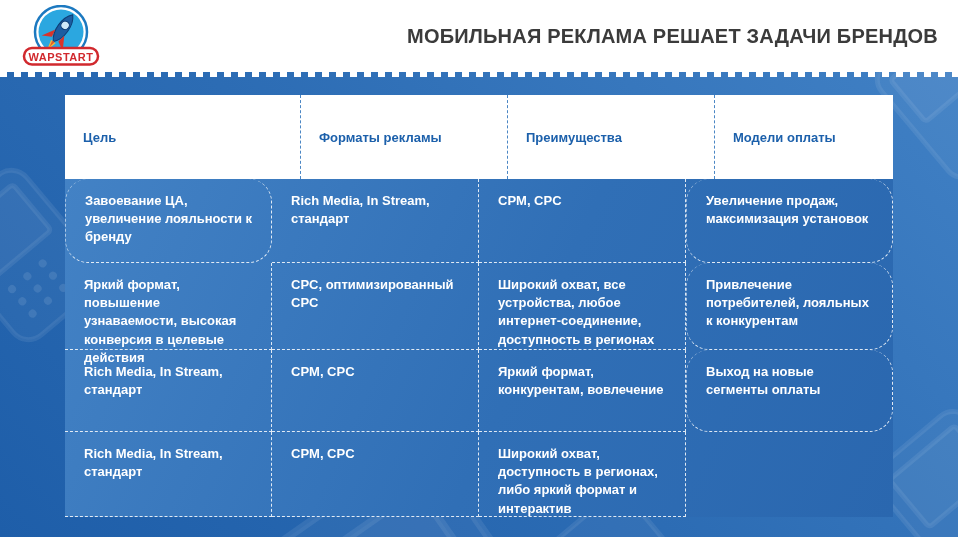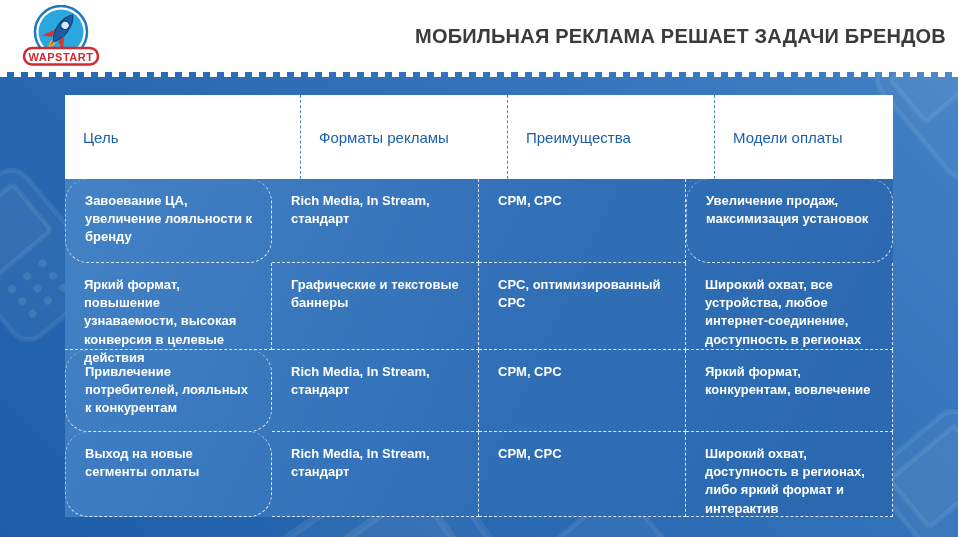--- a/index.html
+++ b/index.html
@@ -18,37 +18,37 @@
   
   .topband {
     position:absolute; top:0; left:0; width:958px; height:72px;
     background:#ffffff; z-index:5;
   }
   .perforation {
     position:absolute; top:72px; left:0; width:958px; height:5px; z-index:5;
     background: repeating-linear-gradient(90deg, #ffffff 0px, #ffffff 7px, transparent 7px, transparent 14px);
   }
   .title {
-    position:absolute; right:12px; top:0; height:72px;
+    position:absolute; right:20px; top:0; height:72px;
     display:flex; align-items:center;
     font-size:20px; font-weight:bold; color:#3b3b3b; letter-spacing:0.2px;
   }
   .logo { position:absolute; left:20px; top:5px; }
 
   
   .table-wrap {
     position:absolute; left:65px; top:95px; width:828px; z-index:4;
   }
   .thead {
     display:grid; grid-template-columns:repeat(4, 207px);
     height:84px; background:#ffffff;
   }
   .th {
     display:flex; align-items:center; padding-left:18px;
-    color:#1c60ab; font-weight:normal; font-size:15px;
+    color:#1c60ab; font-weight:bold; font-size:13px;
   }
   .th + .th { border-left:1px dashed #4a86c4;margin-left:28px; }
 
   .tbody {
     display:grid; grid-template-columns:repeat(4, 207px);
     grid-template-rows:84px 87px 82px 85px;
     background: linear-gradient(115deg, #4382c5 0%, #306fb6 55%, #2a67af 100%);
   }
   .td {
     color:#ffffff; font-weight:bold; font-size:13px; line-height:1.4;
@@ -125,21 +125,20 @@
       <div class="th">Преимущества</div>
       <div class="th">Модели оплаты</div>
     </div>
     <div class="tbody">
       <div class="td first-col">Завоевание ЦА, увеличение лояльности к бренду</div>
       <div class="td">Rich Media, In Stream, стандарт</div>
       <div class="td">CPM, CPC</div>
       <div class="td first-col row-after">Увеличение продаж, максимизация установок</div>
 
       <div class="td">Яркий формат, повышение узнаваемости, высокая конверсия в целевые действия</div>
-      <div class="td row-after">Графические и текстовые баннеры</div>
       <div class="td row-after">CPC, оптимизированный CPC</div>
       <div class="td row-after">Широкий охват, все устройства, любое интернет-соединение, доступность в регионах</div>
 
       <div class="td first-col row-after">Привлечение потребителей, лояльных к конкурентам</div>
       <div class="td row-after">Rich Media, In Stream, стандарт</div>
       <div class="td row-after">CPM, CPC</div>
       <div class="td row-after">Яркий формат, конкурентам, вовлечение</div>
 
       <div class="td first-col row-after">Выход на новые сегменты оплаты</div>
       <div class="td row-after">Rich Media, In Stream, стандарт</div>

